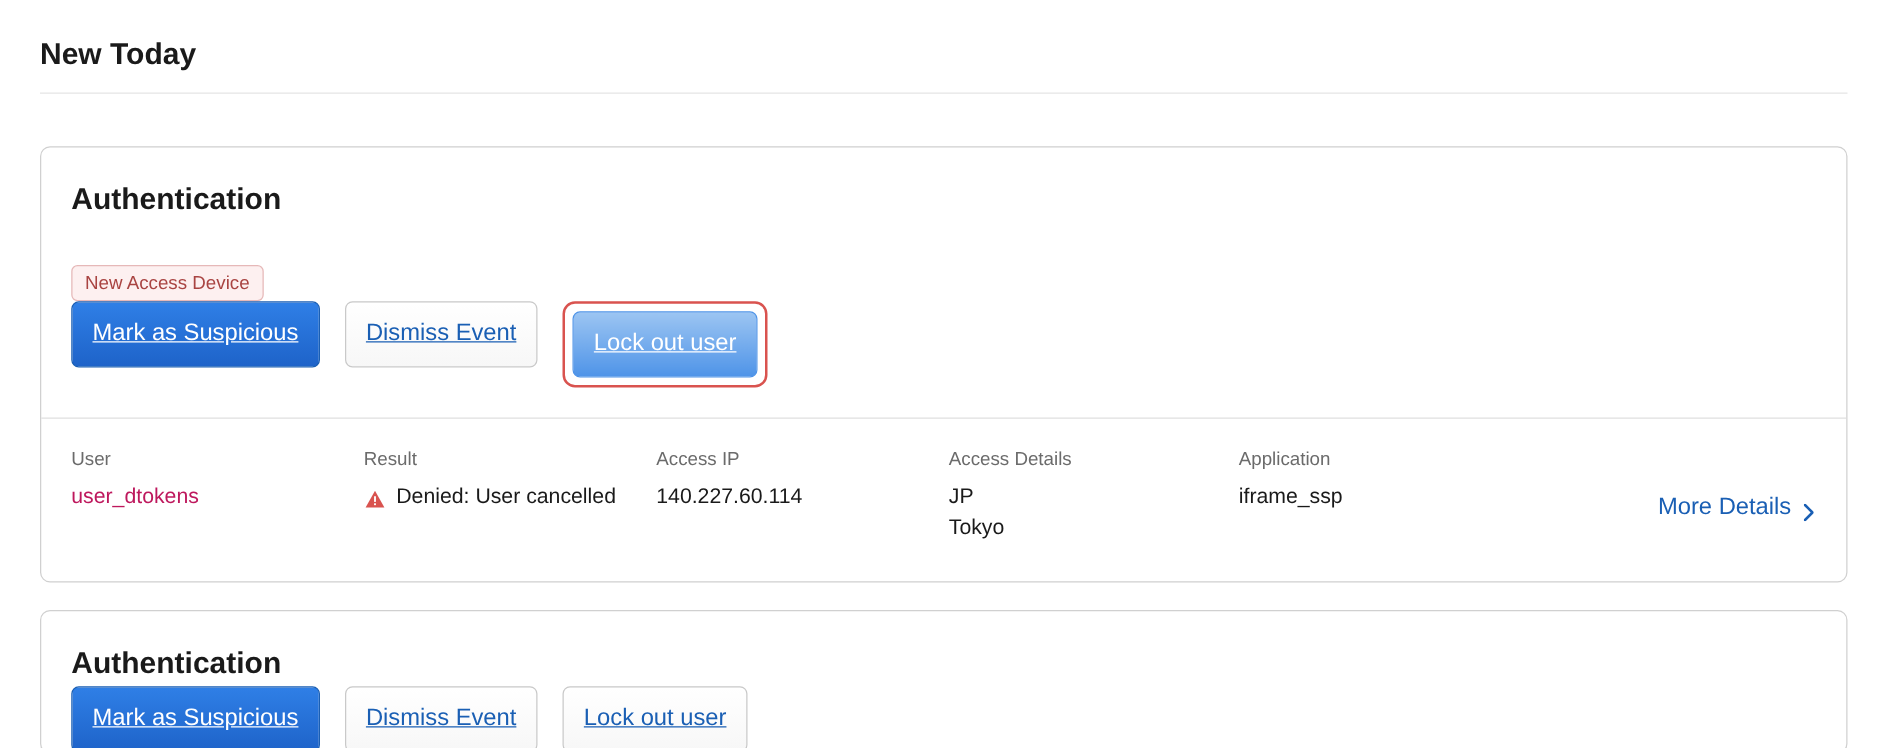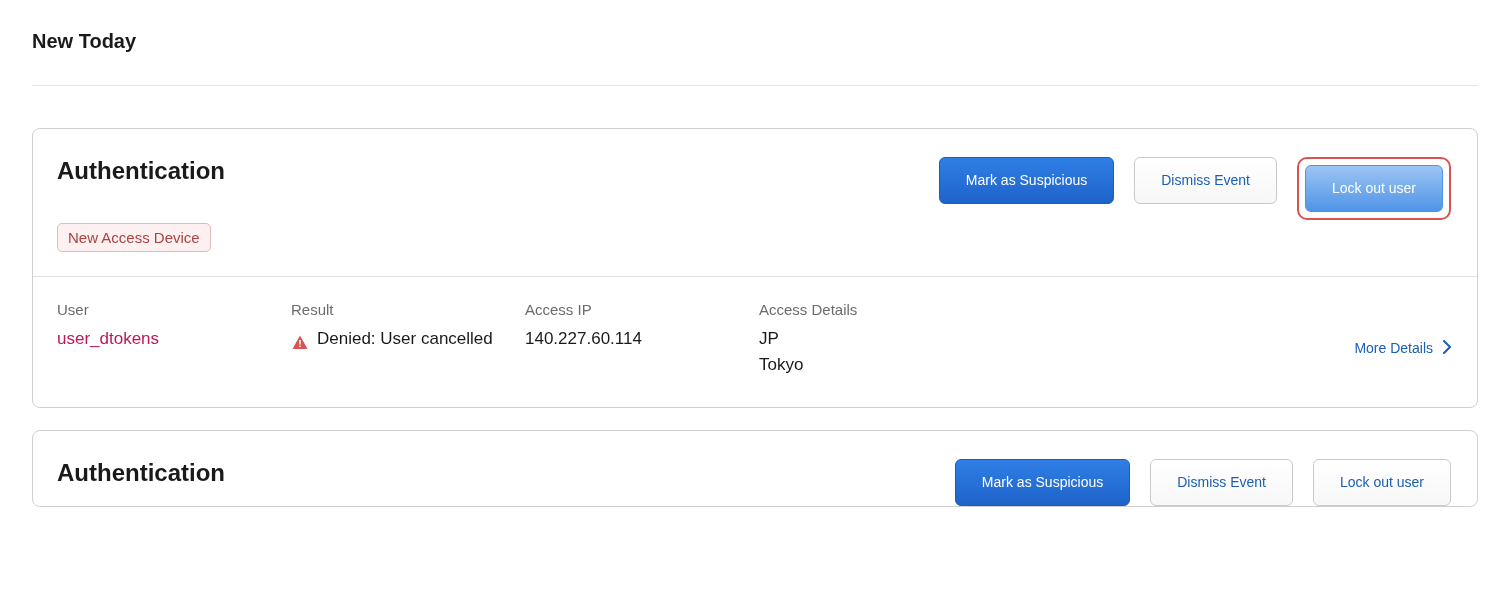--- a/index.html
+++ b/index.html
@@ -11,38 +11,39 @@
       font-family: -apple-system, BlinkMacSystemFont, "Segoe UI", Helvetica, Arial, sans-serif;
       background: #ffffff;
       color: #1a1a1a;
       width: 1510px;
       padding: 0;
     }
     .container {
       padding: 30px 32px 0 32px;
     }
     .section-title {
-      font-size: 20px;
+      font-size: 24px;
       font-weight: 700;
       color: #1a1a1a;
-      padding-bottom: 32px;
+      padding-bottom: 16px;
       border-bottom: 1px solid #e5e5e5;
       margin-bottom: 42px;
     }
     .event-card {
       border: 1px solid #d0d0d0;
       border-radius: 8px;
       margin-bottom: 22px;
       background: #fff;
     }
     .event-header {
       display: flex;
       justify-content: space-between;
       align-items: flex-start;
       padding: 28px 26px 24px 24px;
+      flex-direction: column;
     }
     .event-header-left {
       flex: 1;
     }
     .event-title {
       font-size: 24px;
       font-weight: 700;
       color: #1a1a1a;
       margin-bottom: 4px;
     }
@@ -64,28 +65,29 @@
     }
     .event-actions {
       display: flex;
       gap: 20px;
       align-items: flex-start;
     }
     .btn {
       display: inline-flex;
       align-items: center;
       justify-content: center;
-      font-size: 14px;
+      font-size: 19px;
       font-weight: 400;
-      padding: 14px 26px;
+      padding: 14px 16px;
       border-radius: 6px;
       cursor: pointer;
       white-space: nowrap;
       border: 1px solid transparent;
       line-height: 1.2;
+      text-decoration: underline;
     }
     .btn-primary {
       background: linear-gradient(to bottom, #2f7fe6, #1e63c9);
       color: #ffffff;
       border: 1px solid #1a5fb4;
     }
     .btn-secondary {
       background: linear-gradient(to bottom, #ffffff, #f7f7f7);
       color: #1a5fb4;
       border: 1px solid #c9c9c9;
@@ -136,24 +138,24 @@
     }
     .warn-icon {
       width: 18px;
       height: 18px;
       flex-shrink: 0;
       margin-top: 3px;
     }
     .more-details {
       margin-left: auto;
       display: flex;
-      align-items: flex-start;
+      align-items: flex-end;
       gap: 10px;
       color: #1a5fb4;
-      font-size: 14px;
+      font-size: 19px;
       cursor: pointer;
       align-self: center;
       white-space: nowrap;
       padding-top: 18px;
     }
     .chevron-icon {
       width: 8px;
       height: 14px;
     }
     .event-card.partial {
@@ -202,20 +204,24 @@
       </div>
       <div class="detail-col col-ip">
         <div class="detail-label">Access IP</div>
         <div class="detail-value">140.227.60.114</div>
       </div>
       <div class="detail-col col-location">
         <div class="detail-label">Access Details</div>
         <div class="detail-value">JP</div>
         <div class="detail-value">Tokyo</div>
       </div>
+      <div class="detail-col col-app">
+        <div class="detail-label">Application</div>
+        <div class="detail-value">iframe_ssp</div>
+      </div>
       <div class="more-details">
         <span>More Details</span>
         <svg class="chevron-icon" viewBox="0 0 8 14">
           <path d="M1 1 L7 7 L1 13" stroke="#1a5fb4" stroke-width="2" fill="none" stroke-linecap="round" stroke-linejoin="round"></path>
         </svg>
       </div>
     </div>
   </div>
 
   <div class="event-card partial">

